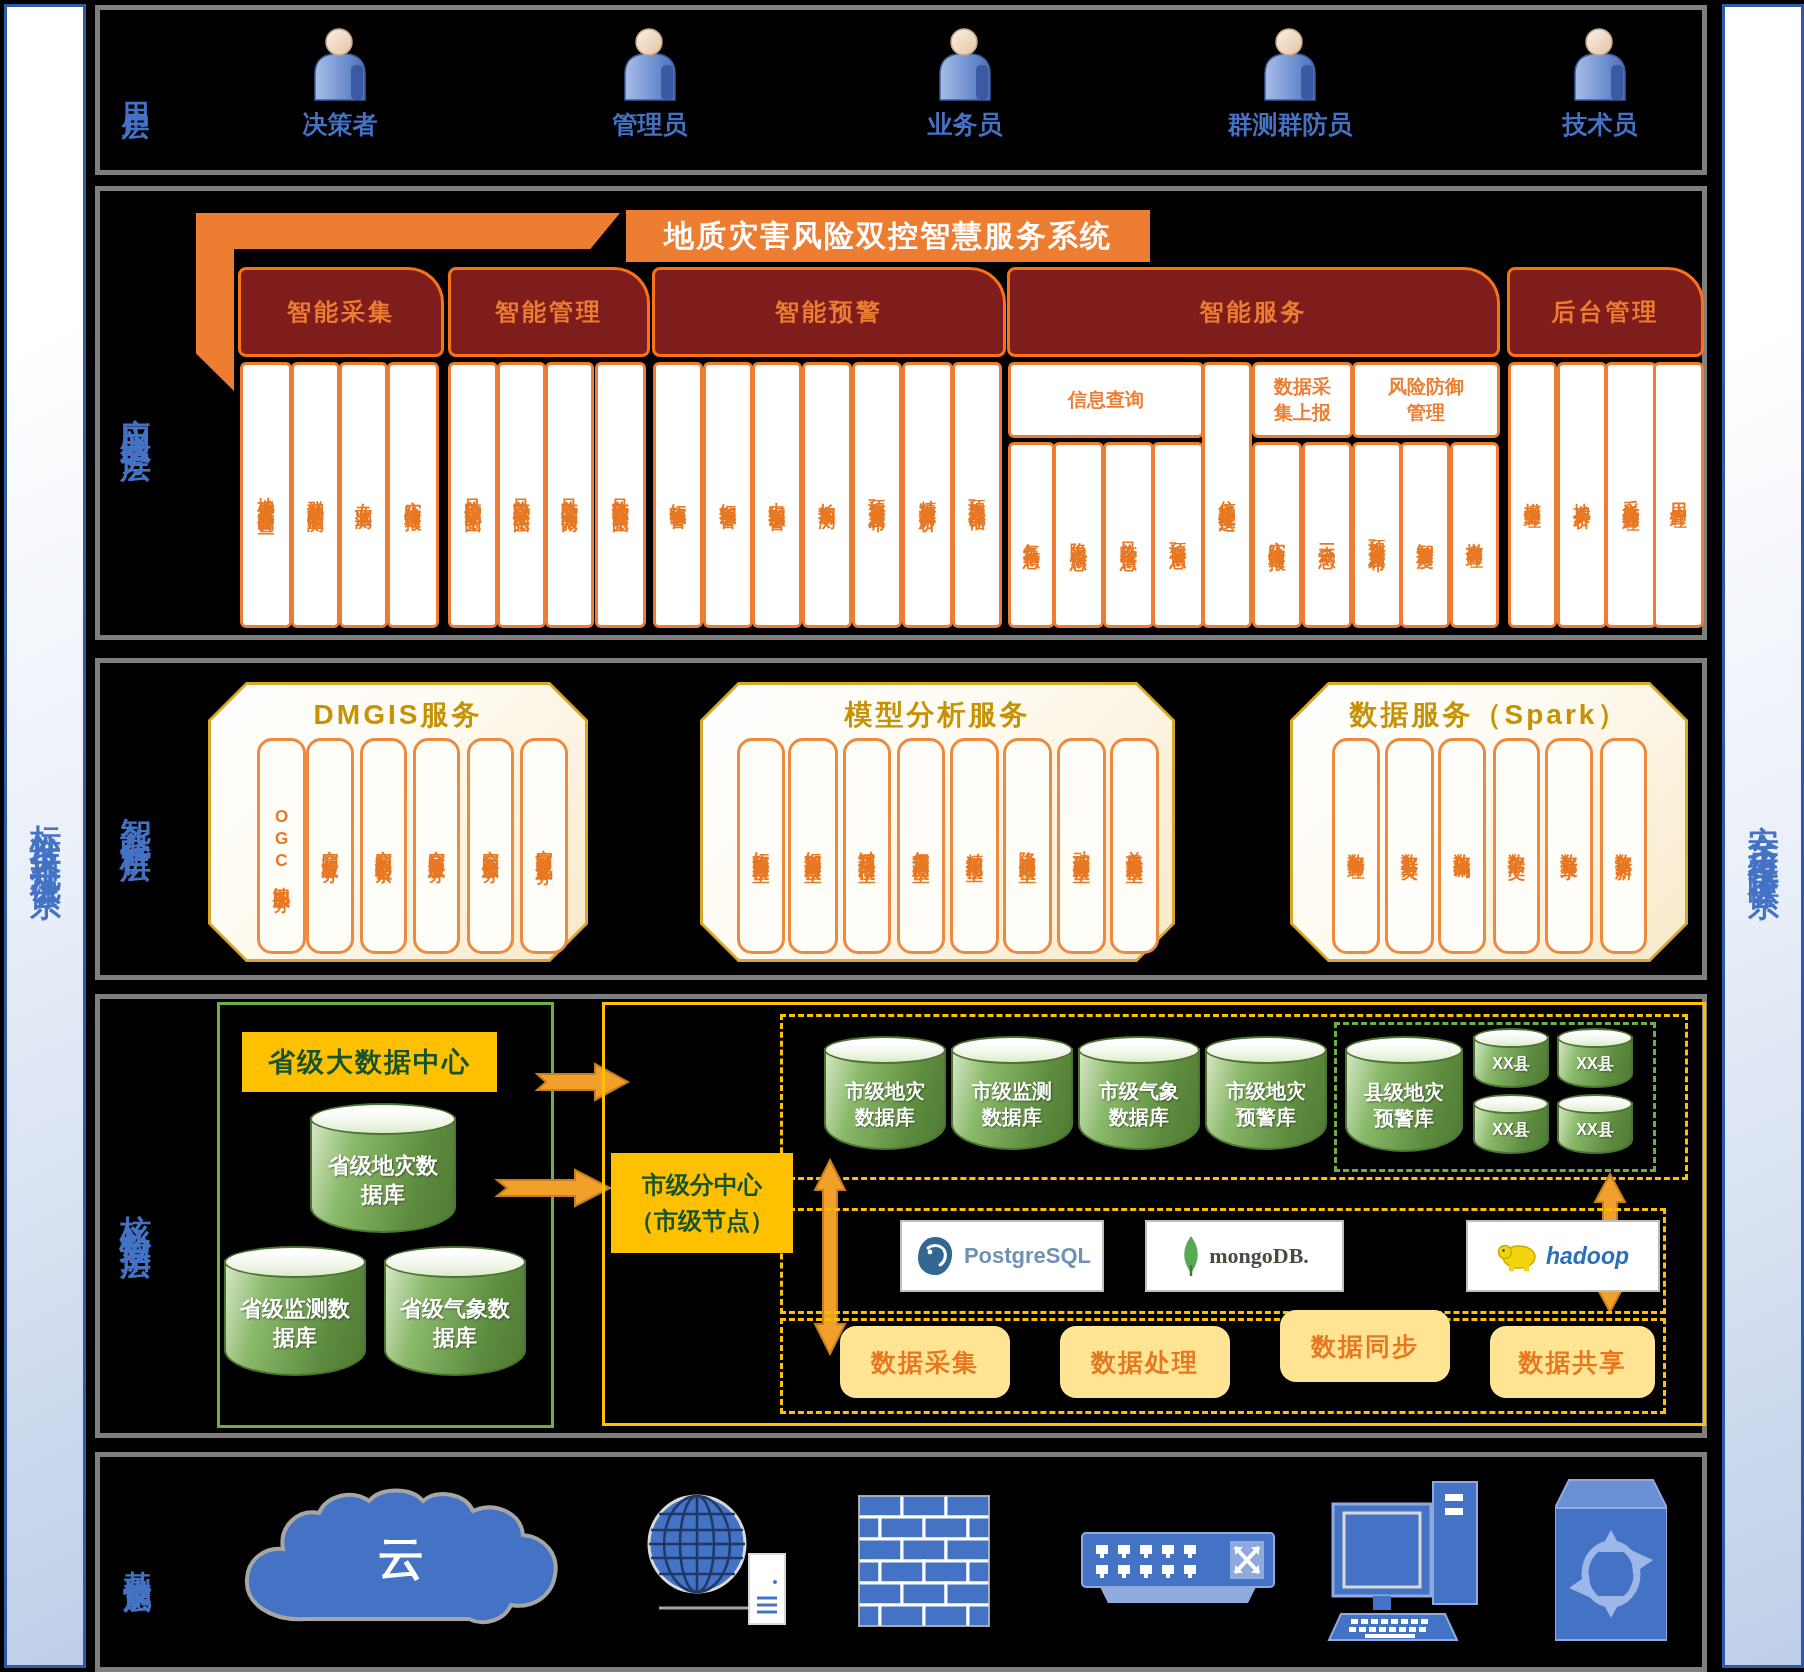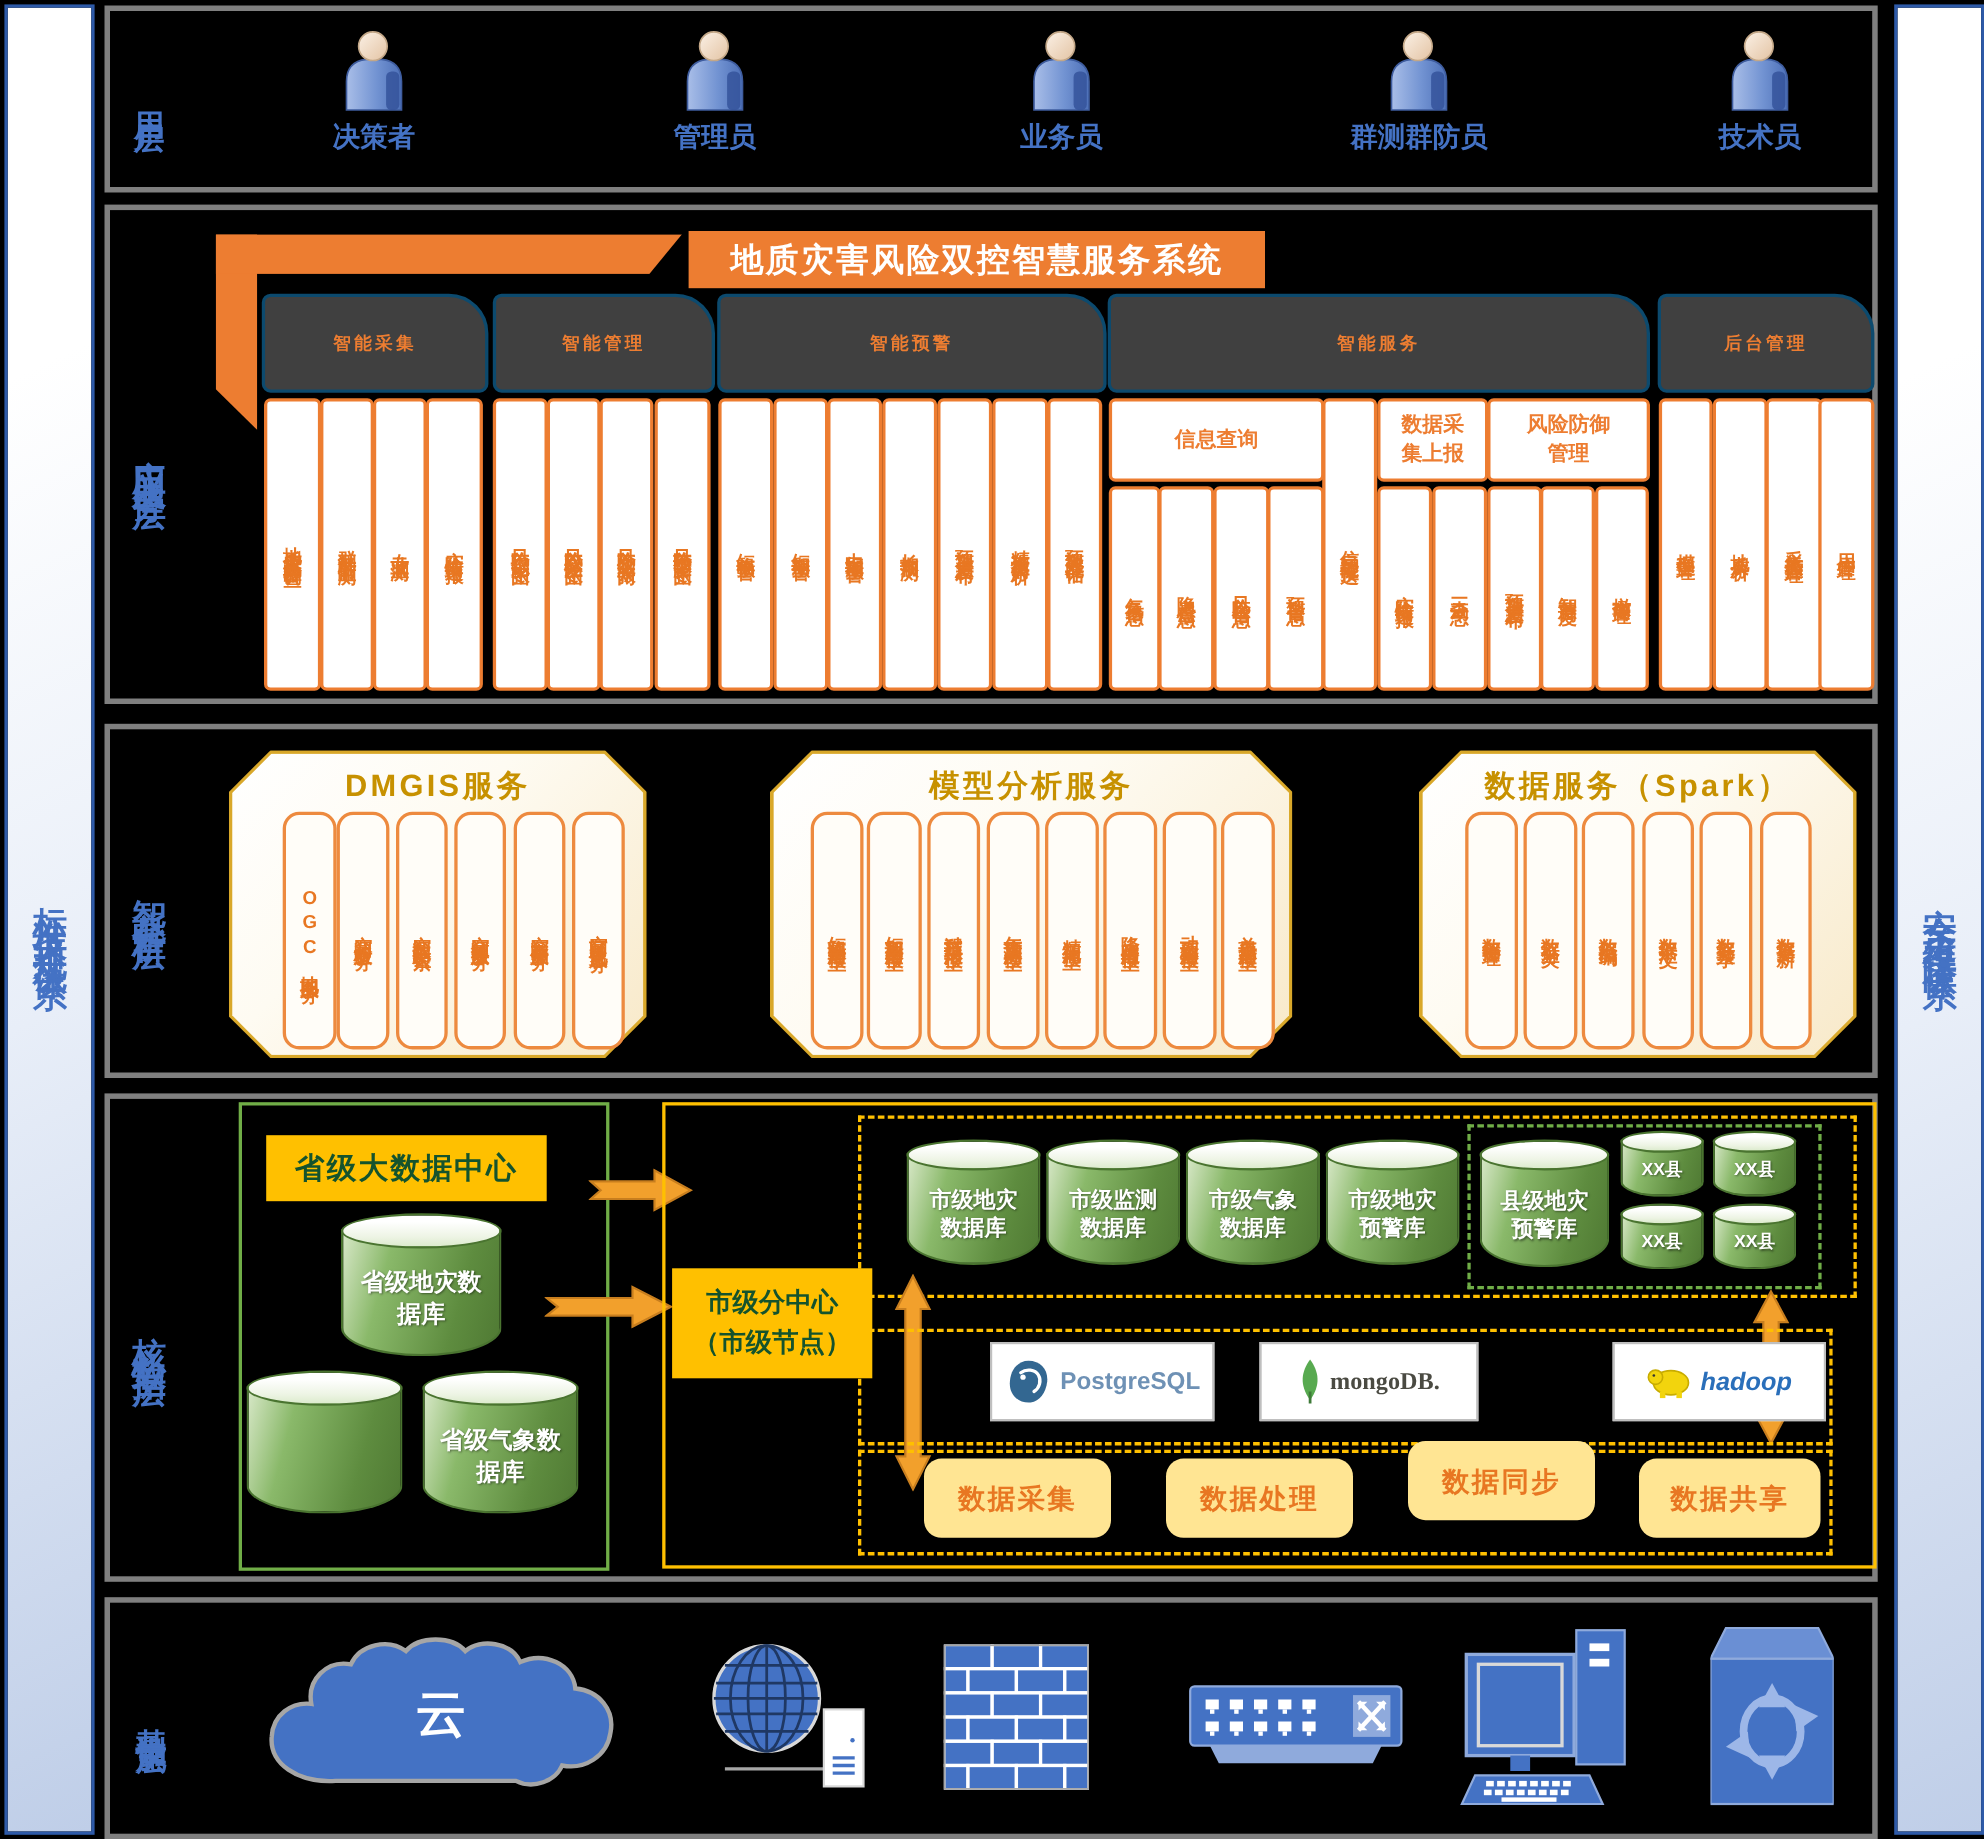--- a/index.html
+++ b/index.html
@@ -11,22 +11,22 @@
            display:flex;align-items:center;justify-content:center;}
   .sidebar span{writing-mode:vertical-rl;text-orientation:upright;color:#4472C4;
            font-weight:bold;font-size:31px;letter-spacing:9px;}
   .vlabel{position:absolute;writing-mode:vertical-rl;text-orientation:upright;color:#4472C4;
            font-weight:bold;font-size:31px;letter-spacing:9px;display:flex;align-items:center;justify-content:center;}
   .user{position:absolute;width:180px;display:flex;flex-direction:column;align-items:center;}
   .user-label{color:#4472C4;font-weight:bold;font-size:25px;margin-top:6px;white-space:nowrap;}
   .ribbon{position:absolute;background:#ED7D31;}
   .banner{position:absolute;background:#ED7D31;color:#fff;font-weight:bold;font-size:30px;
            letter-spacing:2px;display:flex;align-items:center;justify-content:center;}
-  .tab{position:absolute;top:267px;height:84px;background:#404040;border:3px solid #0c4a6e;
-           border-radius:8px 36px 8px 8px;color:#ED7D31;font-weight:bold;font-size:16px;
+  .tab{position:absolute;top:267px;height:84px;background:#7f1d1d;border:3px solid #f97316;
+           border-radius:8px 36px 8px 8px;color:#ED7D31;font-weight:bold;font-size:24px;
            letter-spacing:3px;display:flex;align-items:center;justify-content:center;}
   .subtab{position:absolute;top:362px;height:70px;background:#fff;border:3px solid #ED7D31;
            border-radius:6px;color:#ED7D31;font-weight:bold;font-size:19px;line-height:1.35;
            display:flex;align-items:center;justify-content:center;text-align:center;}
   .vcol{position:absolute;background:#fff;border:3px solid #ED7D31;border-radius:6px;
            display:flex;align-items:center;justify-content:center;}
   .vtext{writing-mode:vertical-rl;text-orientation:upright;color:#E87722;font-weight:bold;
            font-size:17px;letter-spacing:3px;line-height:1;}
   .oct{position:absolute;background:#D9A82A;
        clip-path:polygon(38px 0,calc(100% - 38px) 0,100% 38px,100% calc(100% - 38px),calc(100% - 38px) 100%,38px 100%,0 calc(100% - 38px),0 38px);}
@@ -331,20 +331,23 @@
   <div class="cyl" style="left:310px;top:1103px;width:146px;height:130px;">
     <div class="top"></div>
       <div class="body"></div>
     <div class="lbl">
         <span style="max-width:110px;">省级地灾数据库</span>
       </div>
   </div>
   <div class="cyl" style="left:224px;top:1246px;width:142px;height:130px;">
     <div class="top"></div>
       <div class="body"></div>
+    <div class="lbl">
+        <span style="max-width:110px;">省级监测数据库</span>
+      </div>
   </div>
   <div class="cyl" style="left:384px;top:1246px;width:142px;height:130px;">
     <div class="top"></div>
       <div class="body"></div>
     <div class="lbl">
         <span style="max-width:110px;">省级气象数据库</span>
       </div>
   </div>
 
   <div class="arrow" style="left:535px;top:1062px;">

